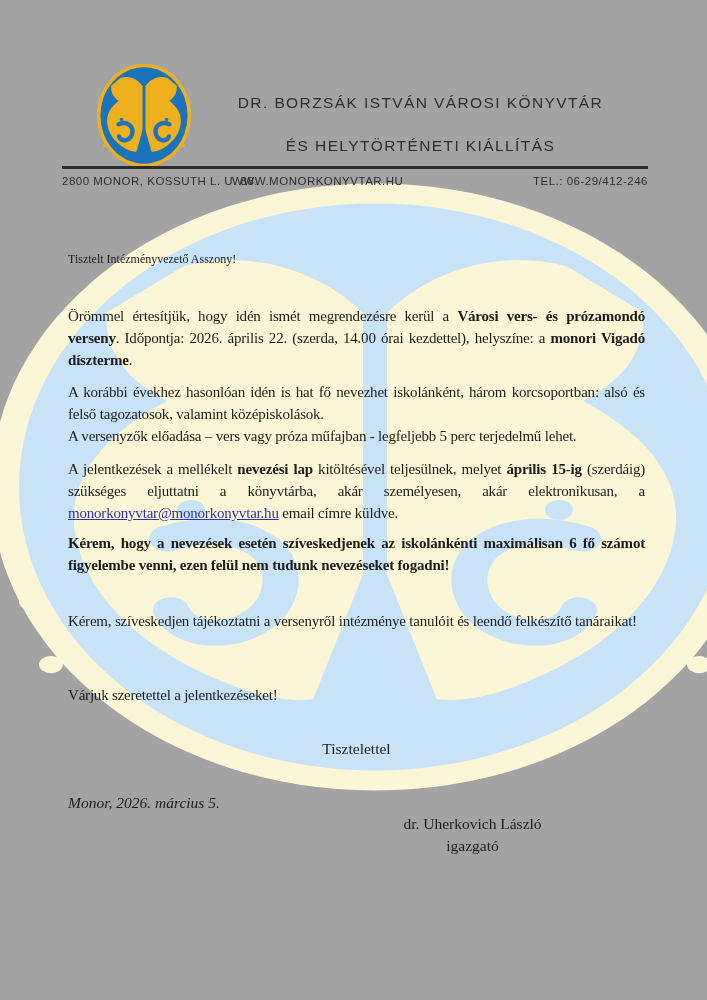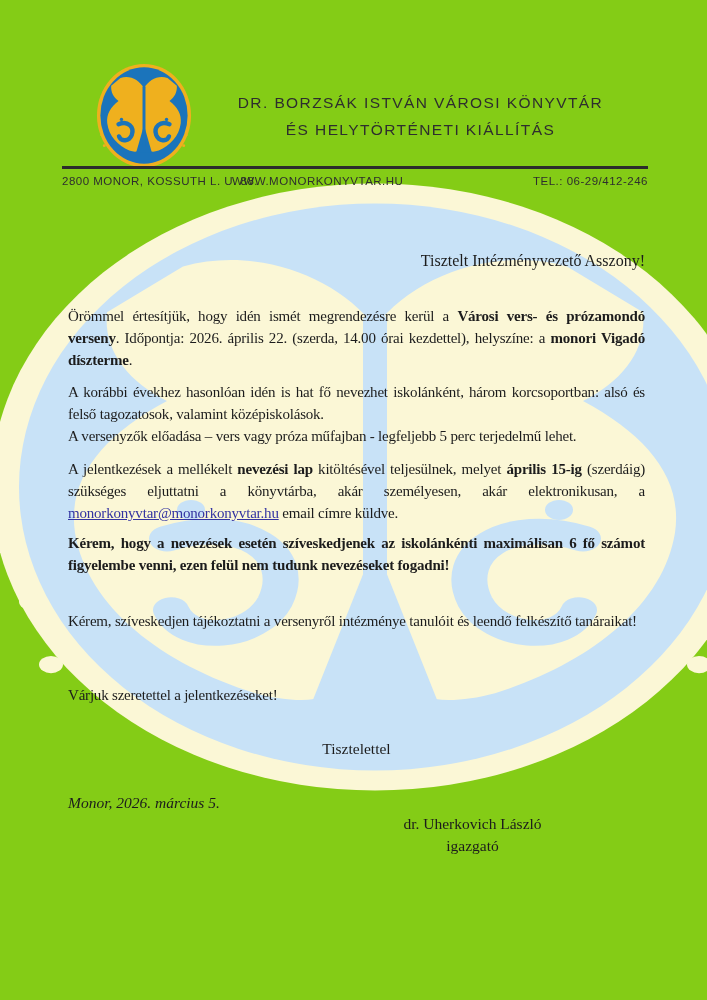--- a/index.html
+++ b/index.html
@@ -3,51 +3,51 @@
 <meta charset="utf-8">
 <style>
   :root{
     --logo-blue:#1B74BB; --logo-gold:#EFB01E;
     --wm-blue:#C8E2F7; --wm-gold:#FBF7D6;
     --link:#3333A1; --ink:#1C1C1C; --rule:#2C2C2C; --header-ink:#2E2E2E;
   }
   html,body{margin:0;padding:0;background:#888;}
   .page{
     position:relative; width:707px; height:1000px; margin:0 auto;
-    background:#84cc16; overflow:hidden;
+    background:#a3a3a3; overflow:hidden;
     font-family:"Liberation Serif", serif; color:var(--ink);
   }
   
   .watermark{
     position:absolute; left:-25px; top:172px; width:800px; height:630px;
     --logo-blue:var(--wm-blue); --logo-gold:var(--wm-gold);
     pointer-events:none;
   }
   
   .logo{ position:absolute; left:95px; top:62px; width:98px; height:107px; }
   .org{
     position:absolute; left:192px; right:58px; top:94px; text-align:center;
     font-family:"Liberation Sans", sans-serif; color:var(--header-ink);
     line-height:18px;
   }
   .org-line1{ font-size:15.5px; letter-spacing:1.4px; }
-  .org-line2{ font-size:15.5px; letter-spacing:1.4px; margin-top:9px; }
+  .org-line2{ font-size:15.5px; letter-spacing:1.4px; margin-top:25px; }
   .rule{ position:absolute; left:62px; top:166px; width:586px; height:3px; background:var(--rule); z-index:2; }
   .addr{
     position:absolute; left:62px; top:175px; width:586px;
     font-family:"Liberation Sans", sans-serif; font-size:11.5px;
     letter-spacing:0.5px; color:var(--header-ink); display:flex;
   }
   .addr .mid{ position:absolute; left:170px; }
   .addr .right{ margin-left:auto; }
   
   .content{ position:absolute; inset:0; z-index:1; }
   .salutation{
     position:absolute; left:68px; width:577px; top:252px;
-    text-align:right; font-size:16px;
+    text-align:left; font-size:12px;
   }
   .para{
     position:absolute; left:68px; width:577px;
     text-align:justify; font-size:15px; line-height:22px; letter-spacing:-0.2px;
   }
   .p1{top:305px} .p2{top:381px} .p3{top:458px}
   .p4{top:532px; font-weight:bold} .p5{top:610px} .p6{top:684px}
   .closing{ position:absolute; left:68px; width:577px; top:740px; text-align:center; font-size:15.5px; }
   .dateline{ position:absolute; left:68px; top:794px; font-style:italic; font-size:15.5px;text-align:right; }
   .signature{ position:absolute; left:330px; width:285px; top:813px; text-align:center; font-size:15.5px; line-height:22px; }

